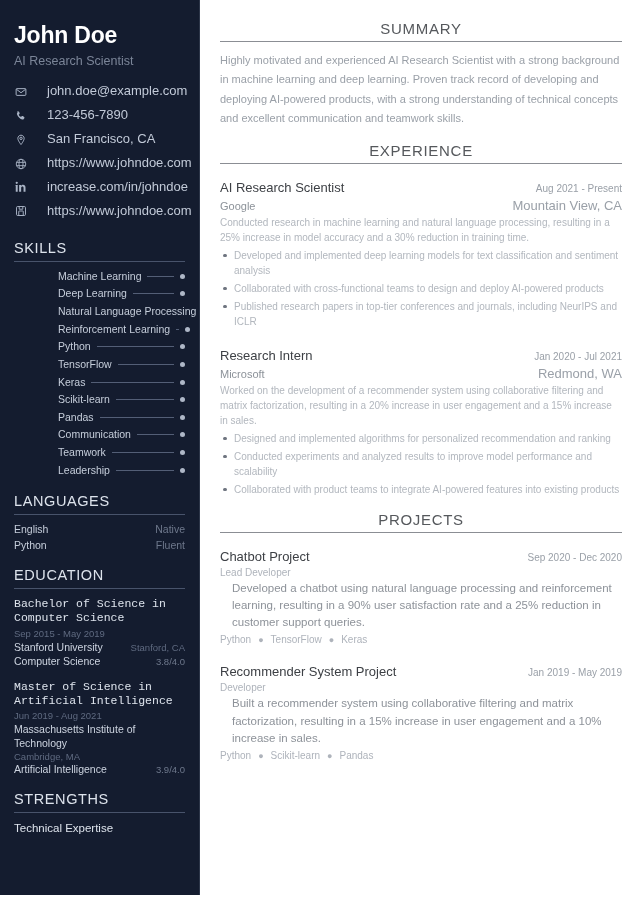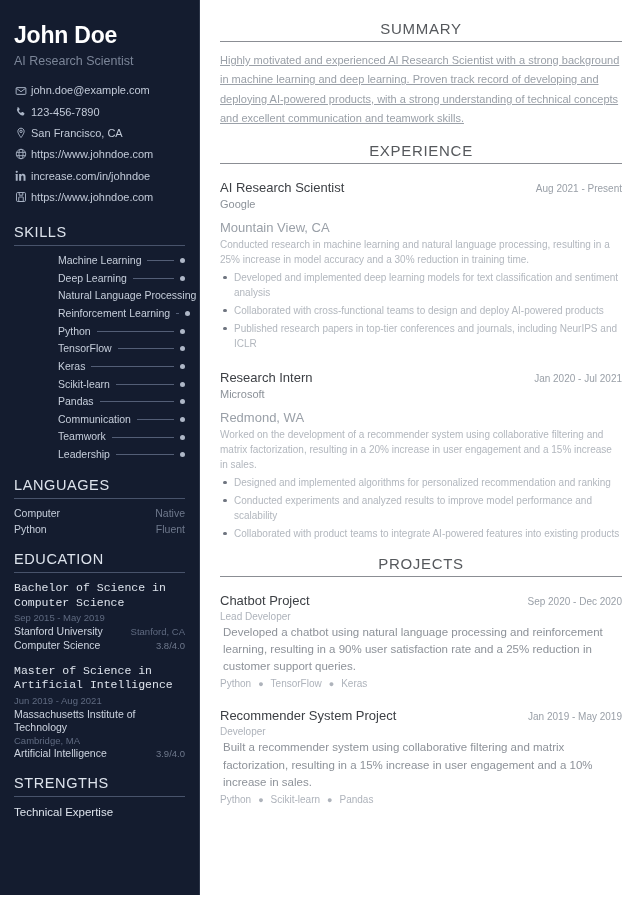--- a/index.html
+++ b/index.html
@@ -45,23 +45,23 @@
     color: #7b8598;
     margin: 0 0 14px 0;
     line-height: 1.2;
   }
   .contact-list {
     margin: 0 0 20px 0;
   }
   .contact-row {
     display: flex;
     align-items: center;
-    gap: 4px;
+    gap: 20px;
     margin-bottom: 7px;
-    font-size: 11px;
+    font-size: 13px;
     color: #c2cad8;
     line-height: 1.3;
     text-align: center;
   }
   .contact-row .ico {
     width: 13px;
     min-width: 13px;
     height: 13px;
     display: flex;
     align-items: center;
@@ -190,21 +190,20 @@
     background: #8b8e94;
     margin-bottom: 9px;
   }
   .main-section { margin-bottom: 14px; }
 
   .summary-text {
     font-size: 11px;
     color: #9aa0a8;
     line-height: 1.75;
     margin: 0;
-    text-decoration: underline;
   }
 
   .entry { margin-bottom: 12px; }
   .entry-row1 {
     display: flex;
     justify-content: space-between;
     align-items: baseline;
     gap: 10px;
   }
   .entry-title {
@@ -217,21 +216,20 @@
     color: #9aa0a8;
     white-space: nowrap;
     margin-top: 10px;
   }
   .entry-row2 {
     display: flex;
     justify-content: space-between;
     align-items: baseline;
     gap: 10px;
     margin-top: 1px;
-    flex-direction: column;
   }
   .entry-org {
     font-size: 11px;
     color: #8c9299;
   }
   .entry-loc {
     font-size: 13px;
     color: #9aa0a8;
     white-space: nowrap;
   }
@@ -267,21 +265,21 @@
 
   .proj-role {
     font-size: 10px;
     color: #aeb3bb;
     margin-top: 1px;
   }
   .proj-desc {
     font-size: 11.5px;
     color: #8d9299;
     line-height: 1.5;
-    margin: 2px 0 3px 3px;
+    margin: 2px 0 3px 12px;
   }
   .tech-row {
     display: flex;
     align-items: center;
     flex-wrap: wrap;
     gap: 0;
     font-size: 10px;
     color: #aeb3bb;
   }
   .tech-sep {
@@ -430,21 +428,21 @@
         <span class="skill-label">Leadership</span>
         <span class="skill-line"></span>
         <span class="skill-dot"></span>
       </div>
     </section>
 
     <section class="side-section">
       <h2 class="side-head">LANGUAGES</h2>
       <div class="side-rule"></div>
       <div class="lang-row">
-        <span class="lang-name">Computer</span>
+        <span class="lang-name">English</span>
         <span class="lang-level">Native</span>
       </div>
       <div class="lang-row">
         <span class="lang-name">Python</span>
         <span class="lang-level">Fluent</span>
       </div>
     </section>
 
     <section class="side-section">
       <h2 class="side-head">EDUCATION</h2>

